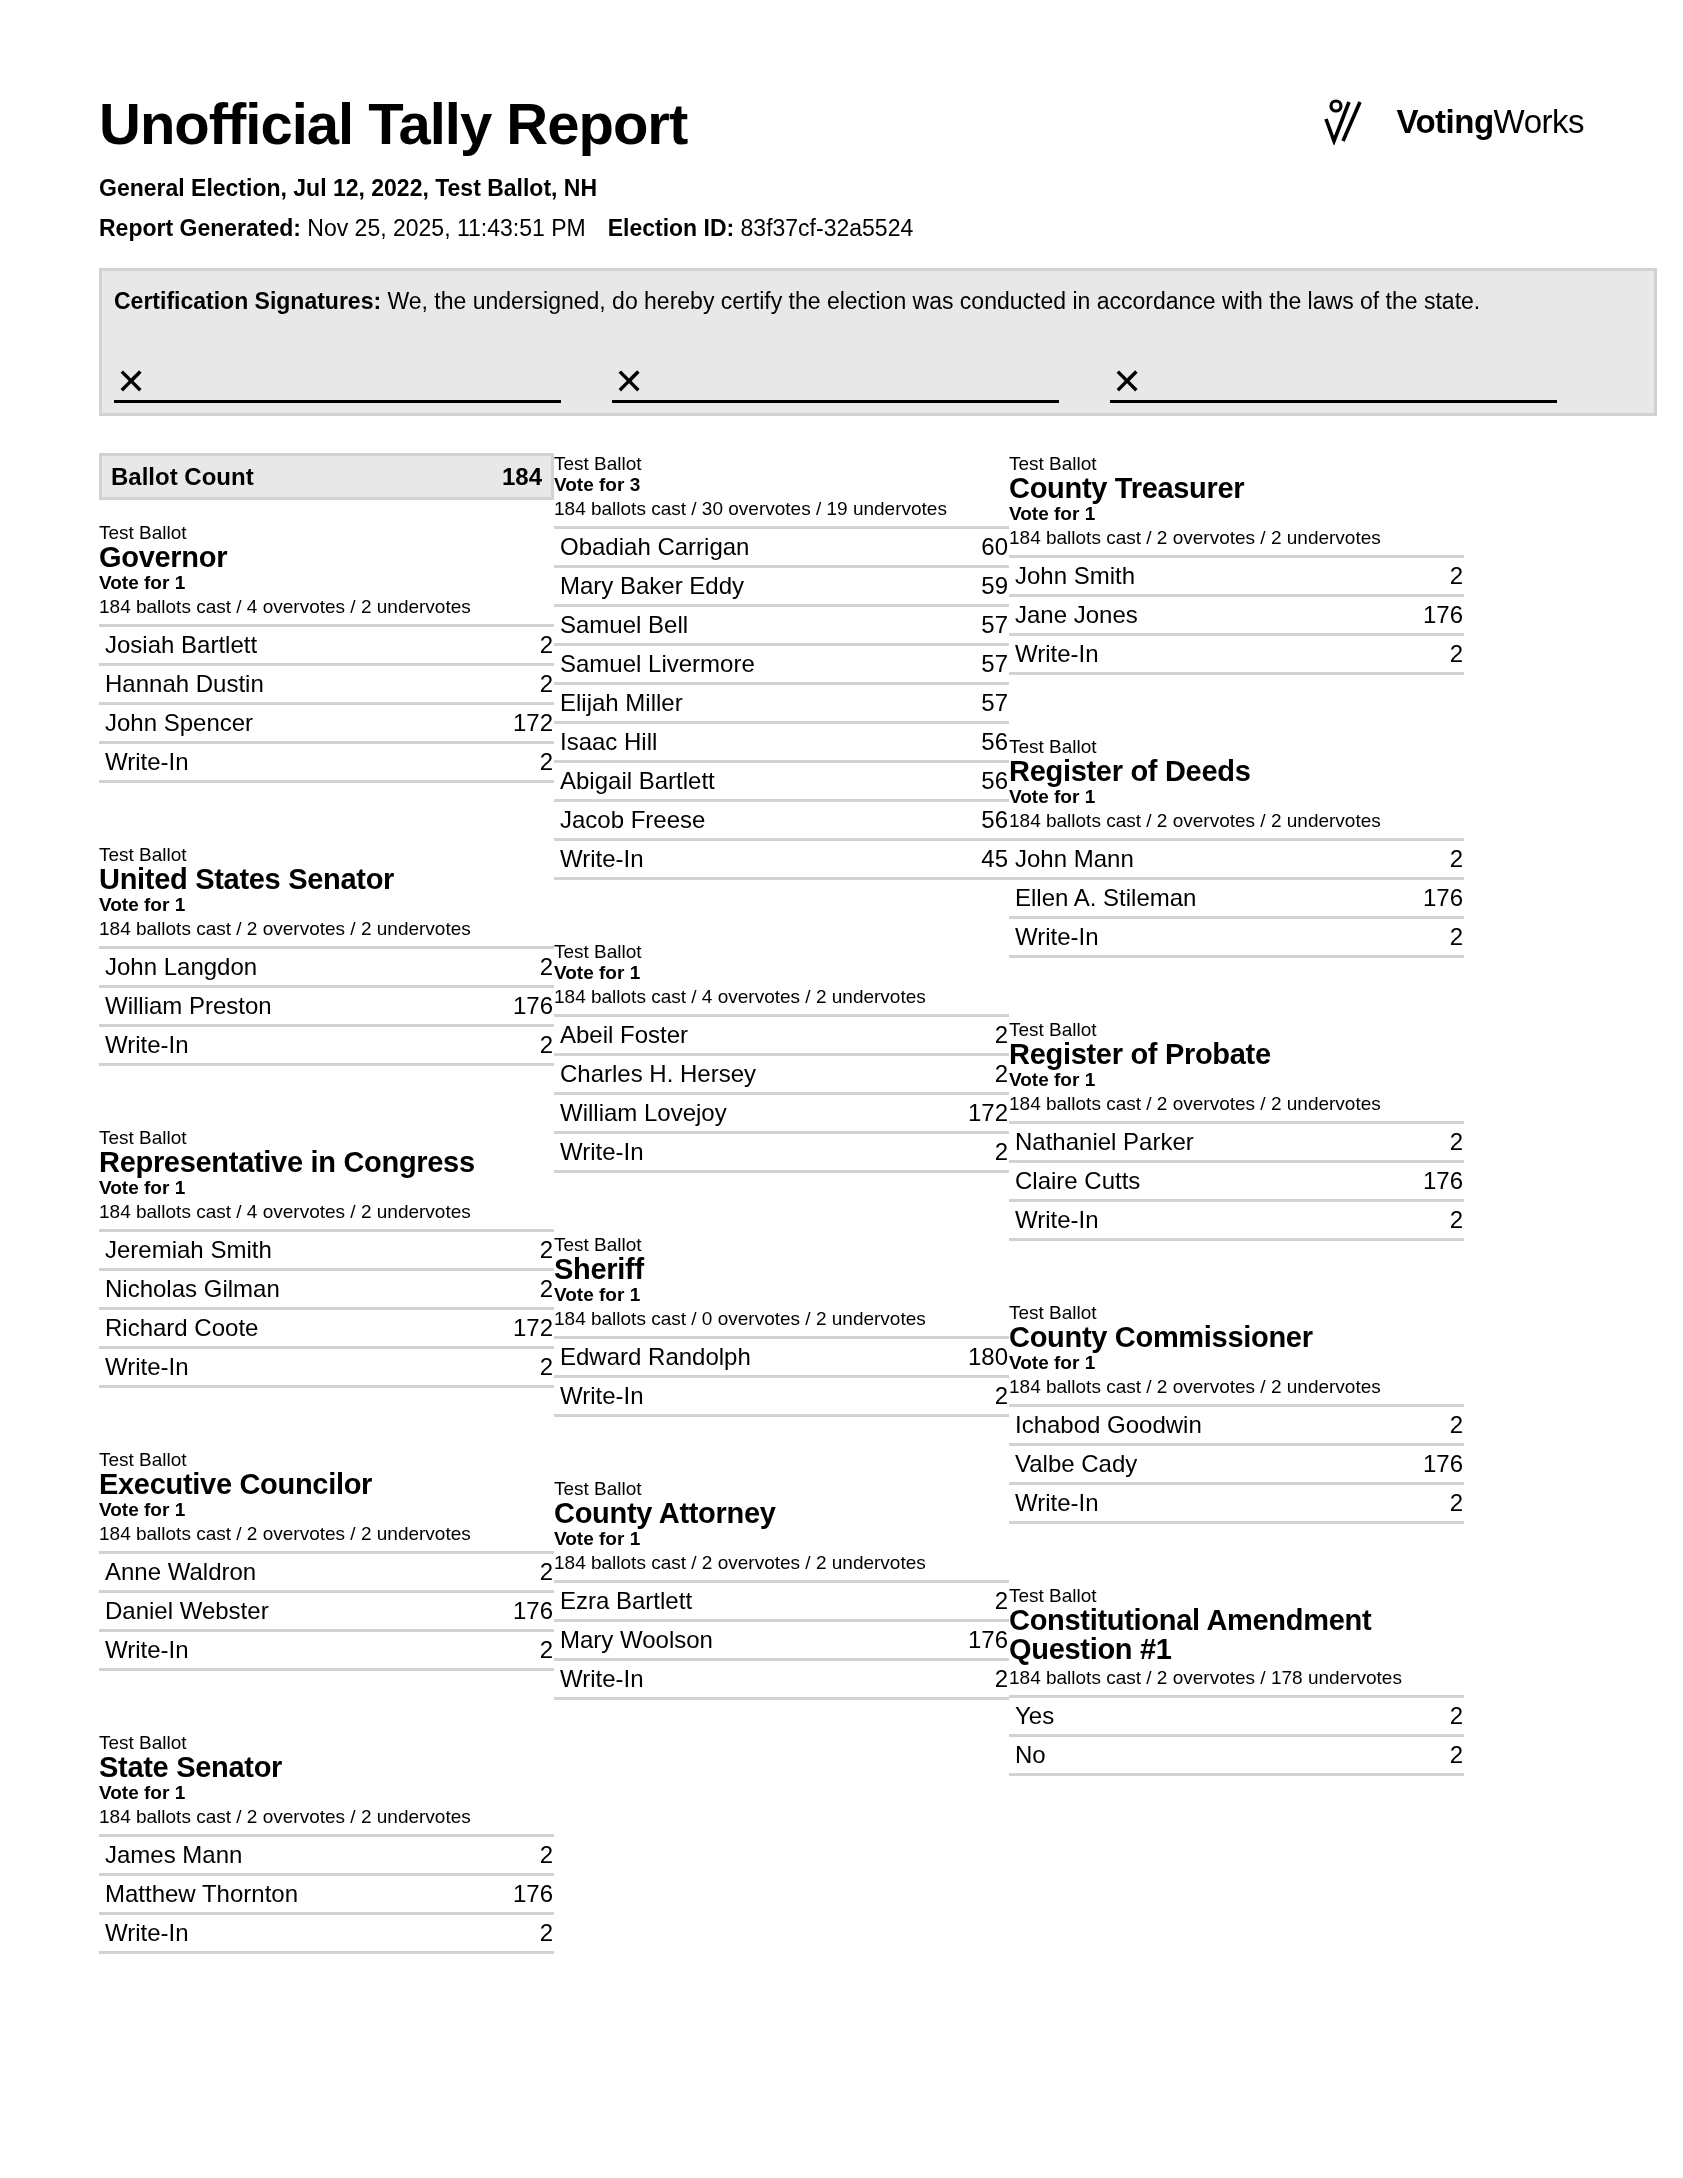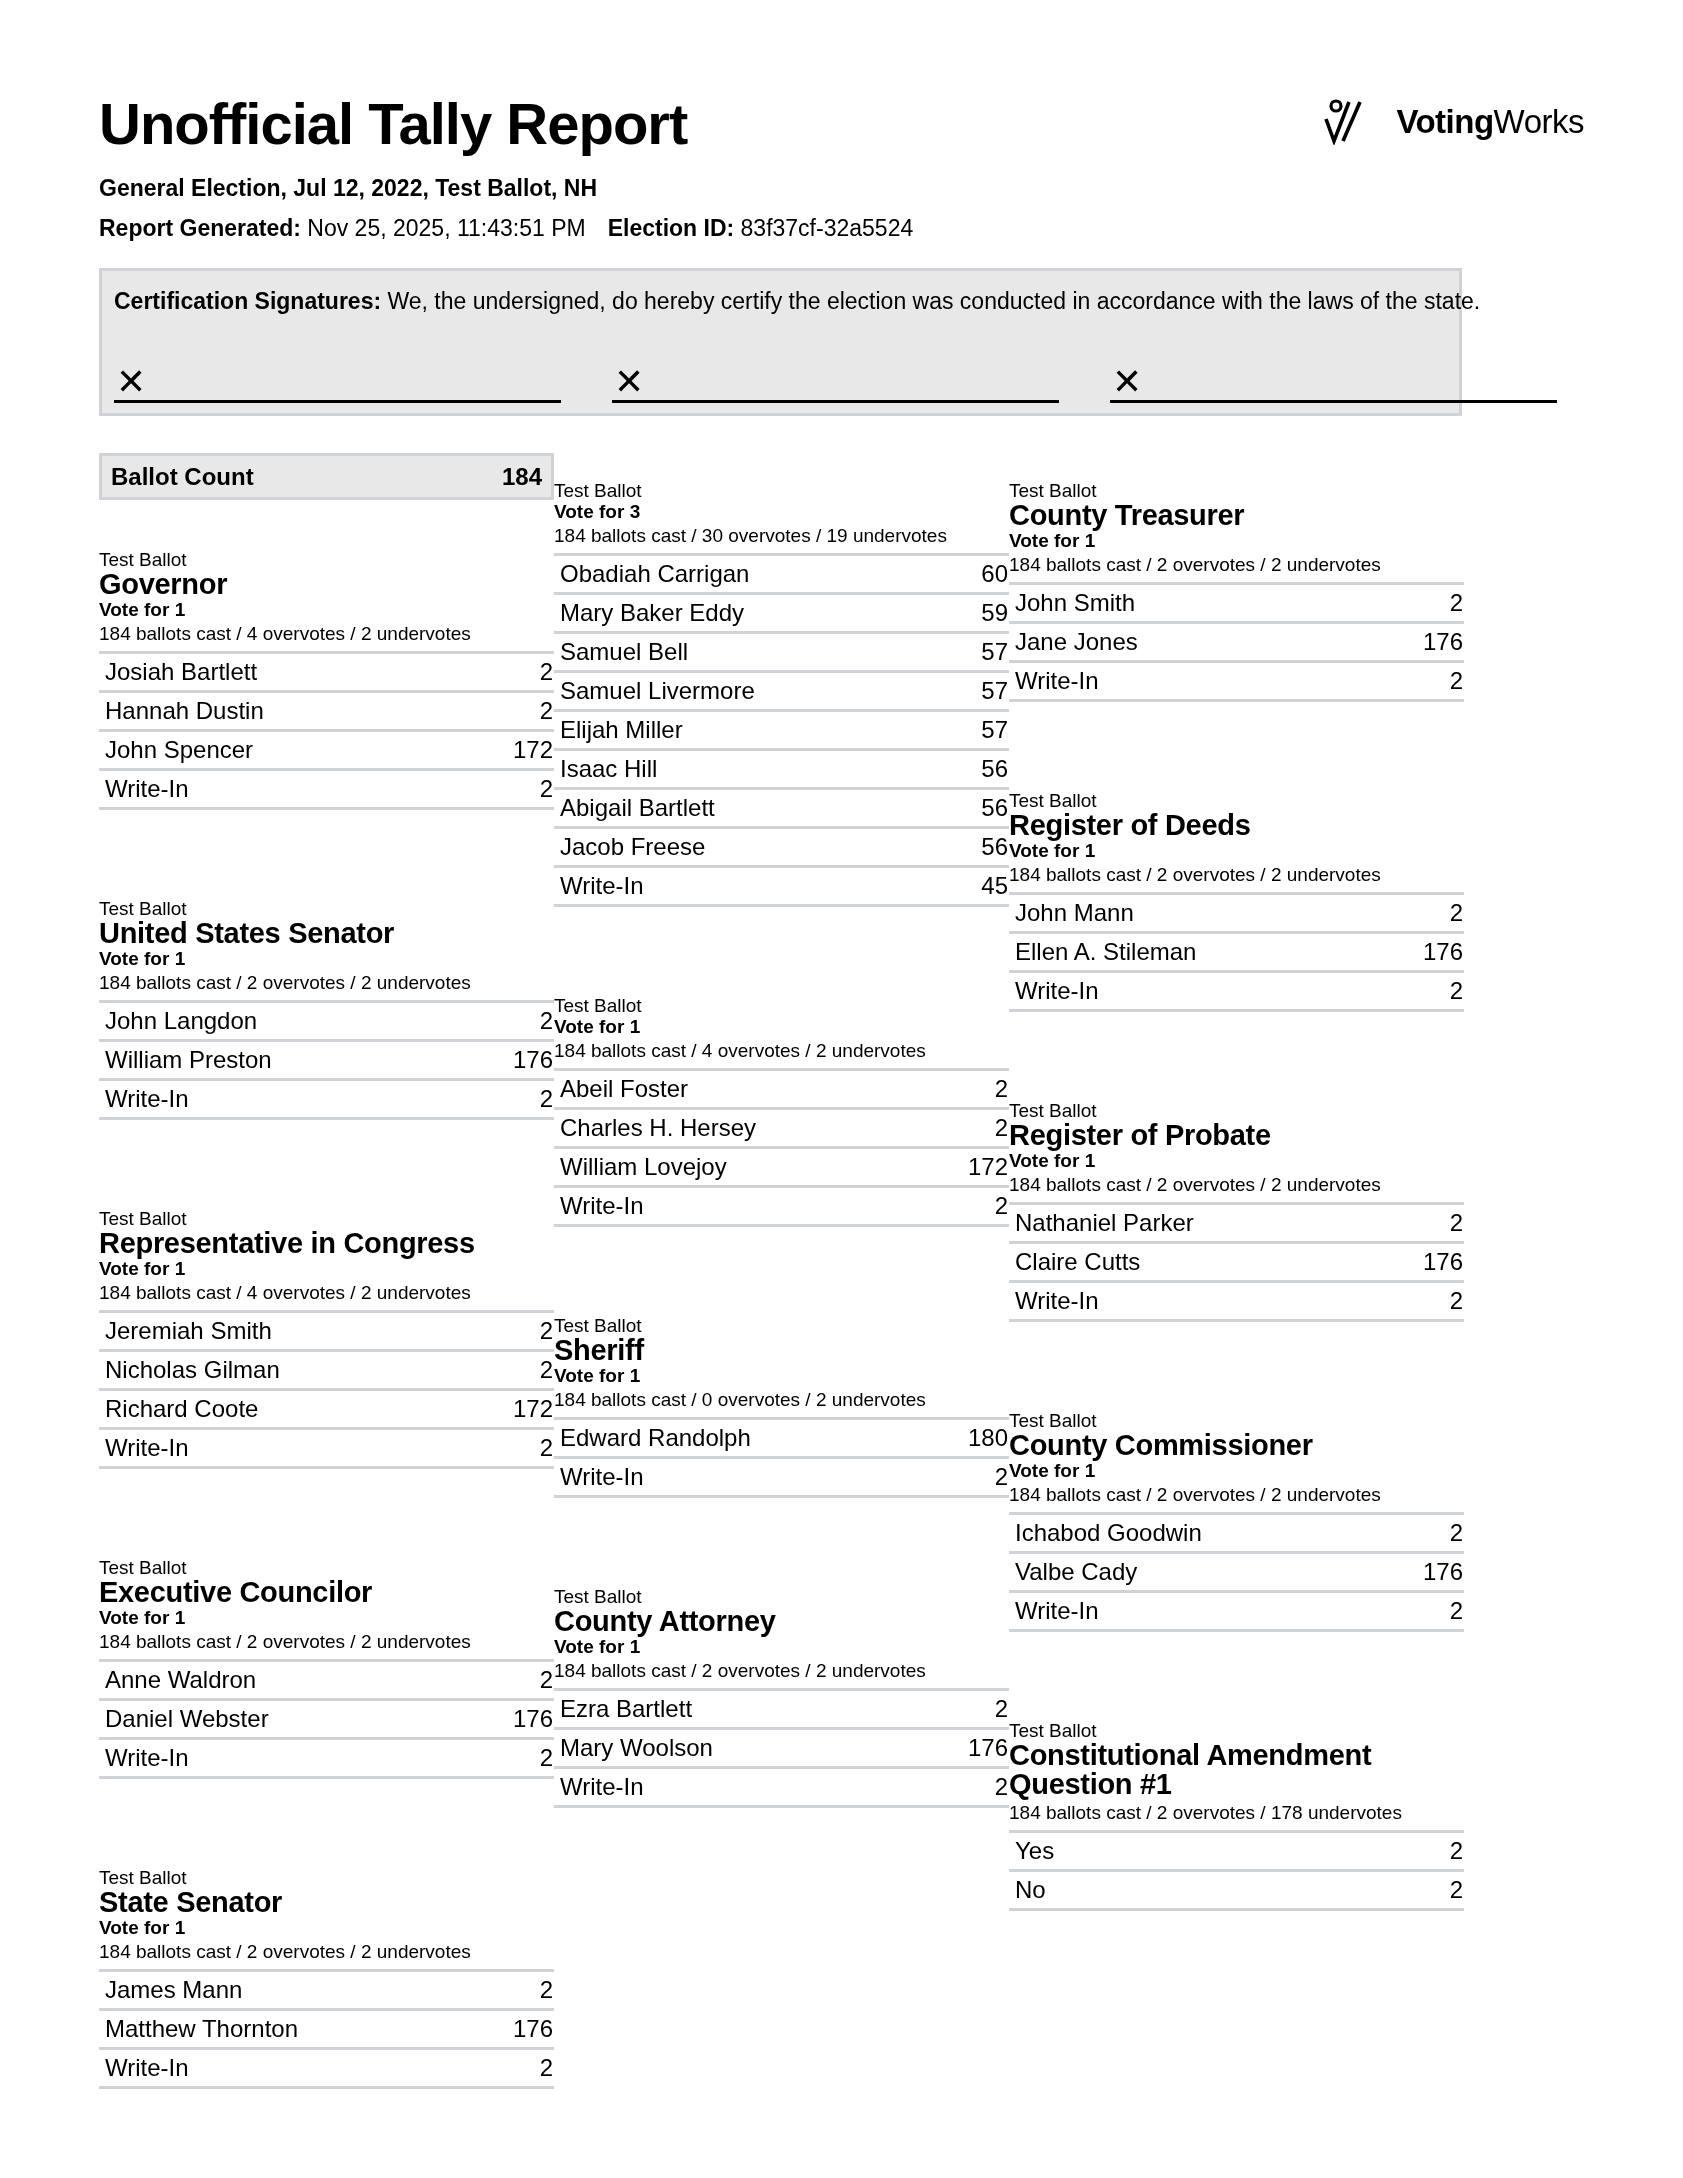--- a/index.html
+++ b/index.html
@@ -32,21 +32,21 @@
   .logo {
     position: absolute; right: 0; top: 97px; height: 50px;
     display: flex; align-items: center;
   }
   .logo svg { width: 40px; height: 46px; margin-right: 2px; }
   .logo-text { font-size: 33px; letter-spacing: -0.5px; line-height: 46px; margin-left: 31px; }
   .logo-text .bold { font-weight: bold; }
 
   
   .cert {
-    position: absolute; left: 0; top: 268px; width: 1363px; height: 148px;
+    position: absolute; left: 0; top: 268px; width: 1558px; height: 148px;
     background: #e8e8e8; border: 3px solid #cfd3d7;
   }
   .cert-text {
     position: absolute; left: 12px; top: 15px; font-size: 23px; line-height: 30px;
     white-space: nowrap;
   }
   .cert-text b { font-weight: bold; }
   .sig-row { position: absolute; left: 12px; top: 89px; width: 1460px; display: flex; gap: 51px; }
   .sig {
     width: 447px; height: 43px; border-bottom: 3px solid #000; position: relative;
@@ -60,21 +60,21 @@
   .column { width: 455px; display: flex; flex-direction: column; }
 
   .ballot-count {
     height: 47px; background: #e8e8e8; border: 3px solid #cfd3d7;
     display: flex; justify-content: space-between; align-items: center;
     padding: 0 9px 0 9px; font-weight: bold; font-size: 24px;
     margin-bottom: 22px;
   }
 
   .contest { margin-bottom: 61px; }
-  .contest-ballot { font-size: 19px; line-height: 21px; margin-top: 27px; }
+  .contest-ballot { font-size: 19px; line-height: 21px; }
   .contest-title { font-size: 29px; font-weight: bold; line-height: 29px; letter-spacing: -0.3px; }
   .contest-vote-for { font-size: 19px; font-weight: bold; line-height: 21px; }
   .contest-stats { font-size: 19px; line-height: 27px; margin-bottom: 4px; }
   .results { border-top: 3px solid #cfd3d7; }
   .result-row {
     display: flex; justify-content: space-between; align-items: center;
     height: 39px; border-bottom: 3px solid #cfd3d7;
     font-size: 24px; padding: 0 1px 0 6px;
   }
   .result-row .count { text-align: right; }

